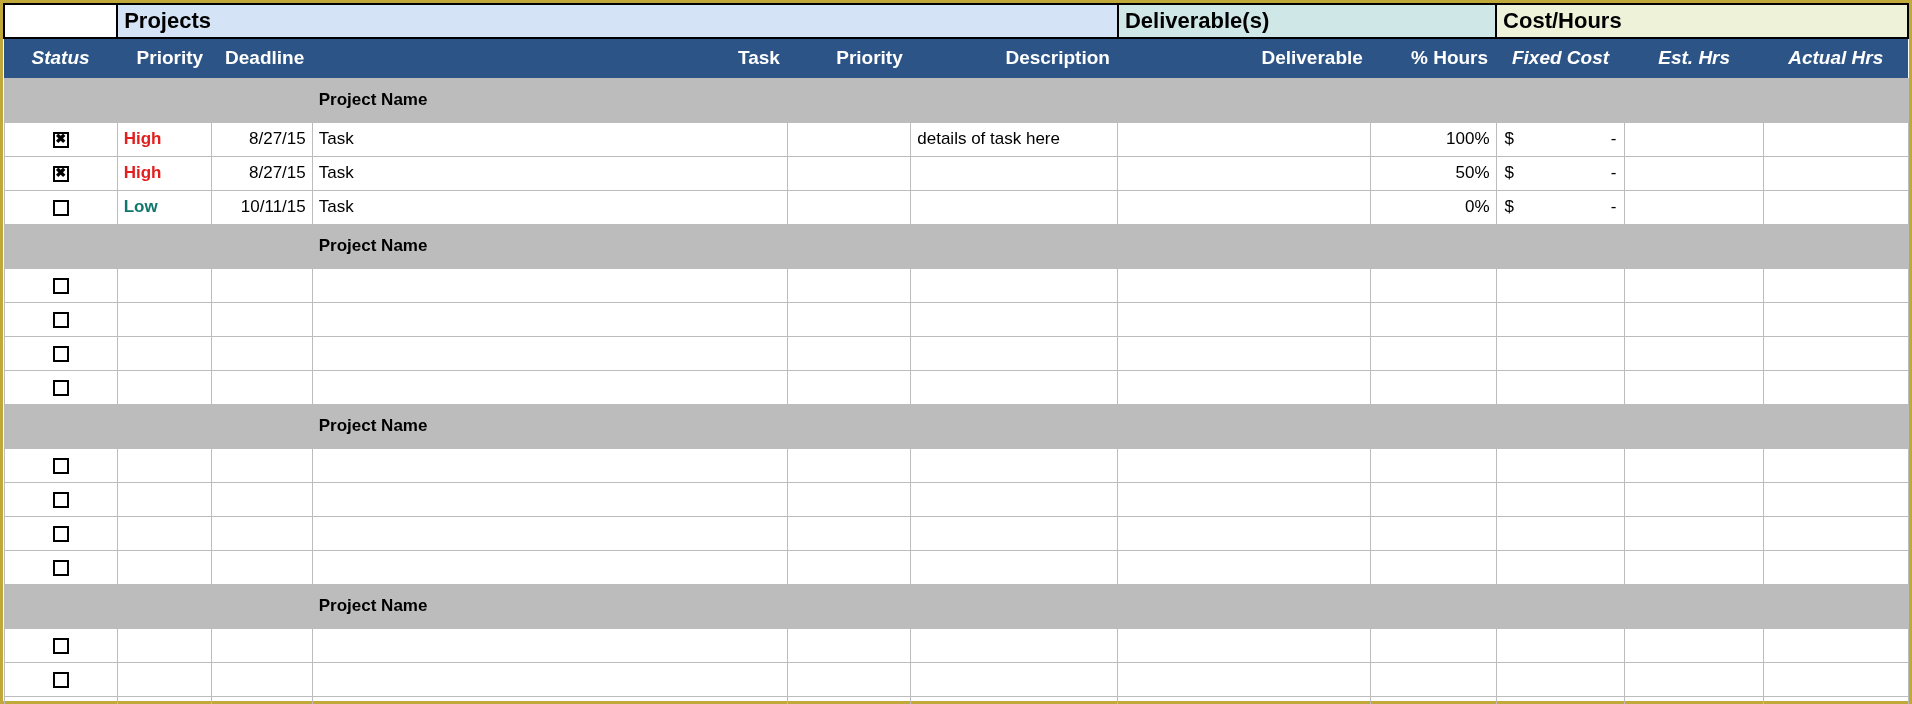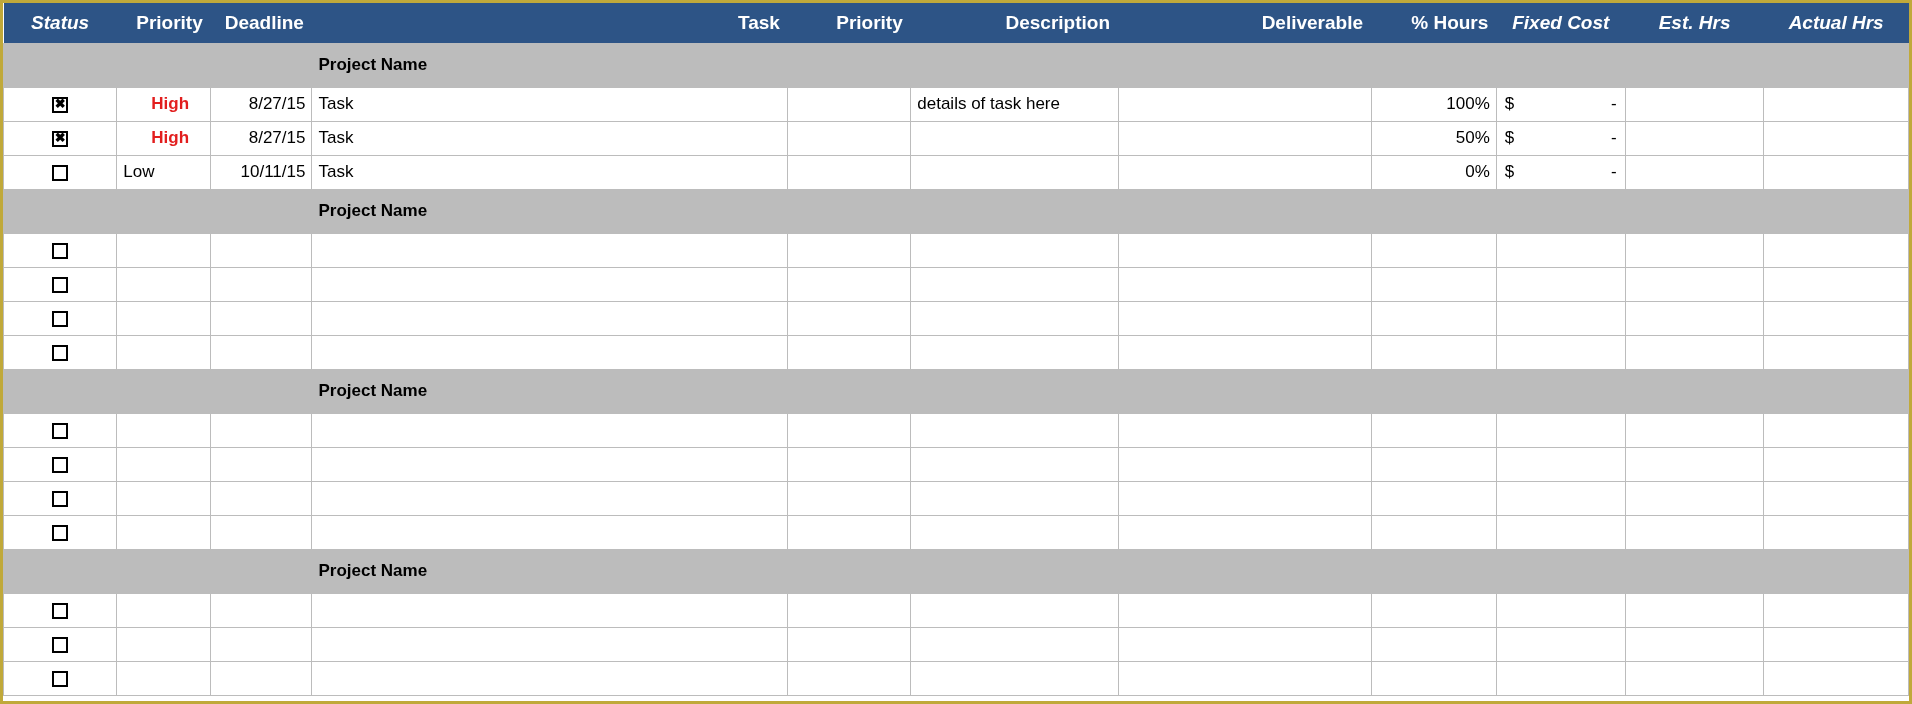--- a/index.html
+++ b/index.html
@@ -67,22 +67,22 @@
   .hdr-center { text-align: center; font-style: italic; }
 
   
   .grp td { background: #bcbcbc; font-weight: 700; height: 44px; }
   .grp .lbl { padding-left: 6px; }
 
   
   .right { text-align: right; margin-top: 22px; }
   .center{ text-align: center; }
 
-  .pri-high { color: #e21e1e; font-weight: 700; margin-left: 28px; }
-  .pri-low  { color: #000000; font-weight: 400; }
+  .pri-high { color: #e21e1e; font-weight: 700; }
+  .pri-low  { color: #0f766e; font-weight: 700; }
 
   .chk {
     display: inline-block;
     width: 16px;
     height: 16px;
     border: 2px solid #000;
     line-height: 12px;
     font-size: 13px;
     text-align: center;
     font-weight: 900;
@@ -106,20 +106,32 @@
         <col class="col-assignee">
         <col class="col-desc">
     <col class="col-deliv">
         <col class="col-done">
     <col class="col-fixed">
         <col class="col-esthrs">
         <col class="col-actualhrs">
   </colgroup>
 
   <tbody>
+        <tr>
+    <td class="band band-empty"></td>
+    <td class="band band-projects" colspan="5">
+            <span class="pad">Projects</span>
+          </td>
+    <td class="band band-deliv" colspan="2">
+            <span class="pad">Deliverable(s)</span>
+          </td>
+    <td class="band band-cost" colspan="3">
+            <span class="pad">Cost/Hours</span>
+          </td>
+  </tr>
 
   <tr>
     <th class="colhdr hdr-center">
             <span class="pad">Status</span>
           </th>
     <th class="colhdr hdr-left">
             <span class="pad">Priority</span>
           </th>
     <th class="colhdr hdr-left">
             <span class="pad">Deadline</span>

